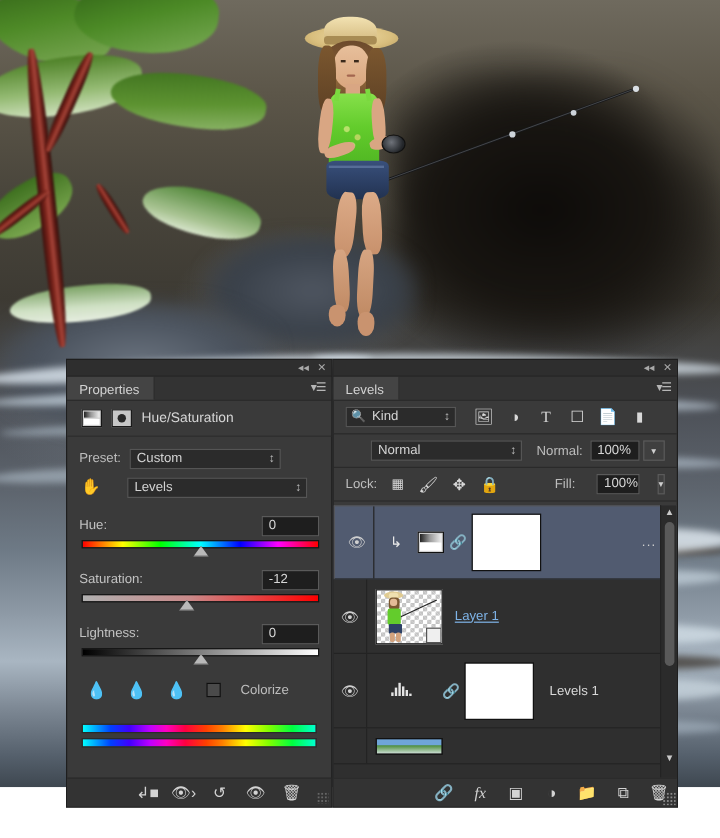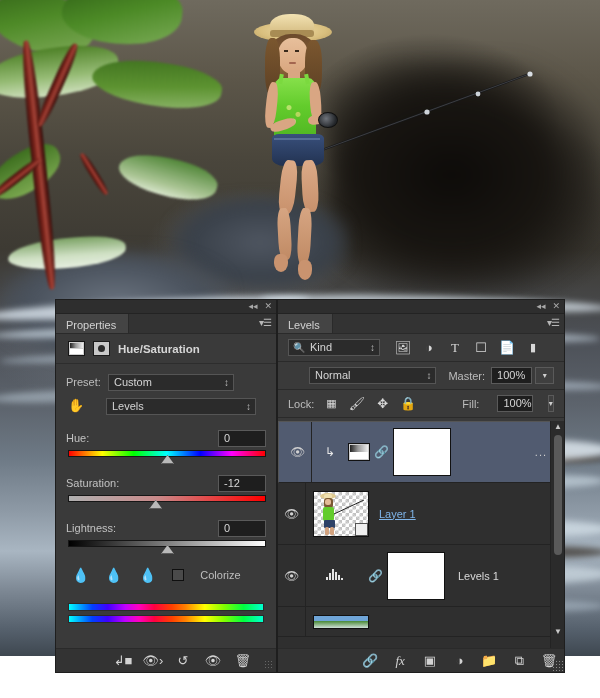--- a/index.html
+++ b/index.html
@@ -67,21 +67,21 @@
     border-bottom:1px solid #2a2a2a;}
   .tab{ background:#444444; color:#d2d2d2; font-size:11px; padding:3px 12px 0 10px; line-height:16px;
     border-right:1px solid #2a2a2a; }
   .tabFill{ flex:1; background:#333333; }
   .menuBtn{ position:absolute; right:5px; top:3px; color:#b6b6b6; font-size:10px; letter-spacing:-1px;}
 
   
   #propPanel{ left:55px; top:299px; width:222px; height:374px; }
   .adjHead{ height:30px; display:flex; align-items:center; gap:8px; padding-left:12px;
     border-bottom:1px solid #2d2d2d; background:#3a3a3a;}
-  .adjHead .title{ color:#d6d6d6; font-size:11.5px; font-weight:bold;text-align:right;}
+  .adjHead .title{ color:#d6d6d6; font-size:11.5px; font-weight:normal;text-align:right;}
   .icoSq{ width:17px; height:15px; border:1px solid #161616; background:#cfcfcf; position:relative;}
   .icoSq i{ position:absolute; left:1px; top:1px; width:13px; height:5px;
     background:linear-gradient(90deg,#222,#999 45%,#eee); display:block;}
   .icoSq u{ position:absolute; left:1px; bottom:1px; width:13px; height:5px; background:#fff; display:block;}
   .icoCircle{ width:17px; height:15px; background:#c8c8c8; border:1px solid #1a1a1a;
     display:flex; align-items:center; justify-content:center;}
   .icoCircle b{ width:7px; height:7px; border-radius:50%; background:#2a2a2a; display:block;}
 
   .row{ display:flex; align-items:center; padding:0 10px; height:24px; }
   .lbl{ color:#bdbdbd; font-size:11px; }
@@ -359,21 +359,21 @@
       <span class="lrTool" style="margin-left:10px;">🖼</span>
       <span class="lrTool">◑</span>
       <span class="lrTool" style="font-family:'Liberation Serif',serif;">T</span>
       <span class="lrTool">☐</span>
       <span class="lrTool">📄</span>
       <span class="lrTool" style="font-size:11px;">▮</span>
     </div>
 
     <div class="row" style="height:28px;border-bottom:1px solid #2a2a2a;padding-left:31px;">
       <div class="sel blendSel">Normal</div>
-      <div class="lbl" style="margin-left:12px;">Master:</div>
+      <div class="lbl" style="margin-left:12px;">Normal:</div>
       <div class="opBox" style="margin-left:6px;">100%</div>
       <div class="dropBtn">▾</div>
     </div>
 
     <div class="row" style="height:28px;border-bottom:1px solid #2a2a2a;gap:12px;">
       <div class="lbl">Lock:</div>
       <span class="lrTool" style="font-size:11px;">▦</span>
       <span class="lrTool">🖌</span>
       <span class="lrTool">✥</span>
       <span class="lrTool">🔒</span>

